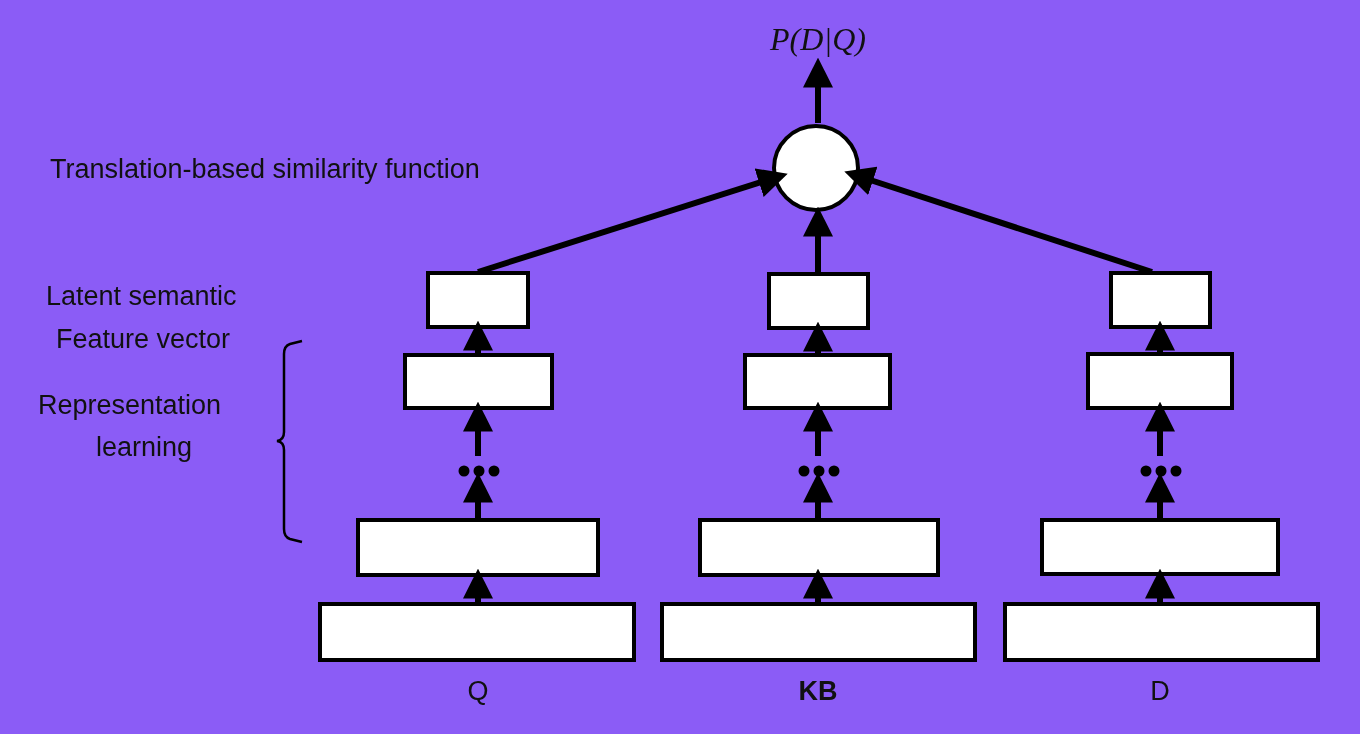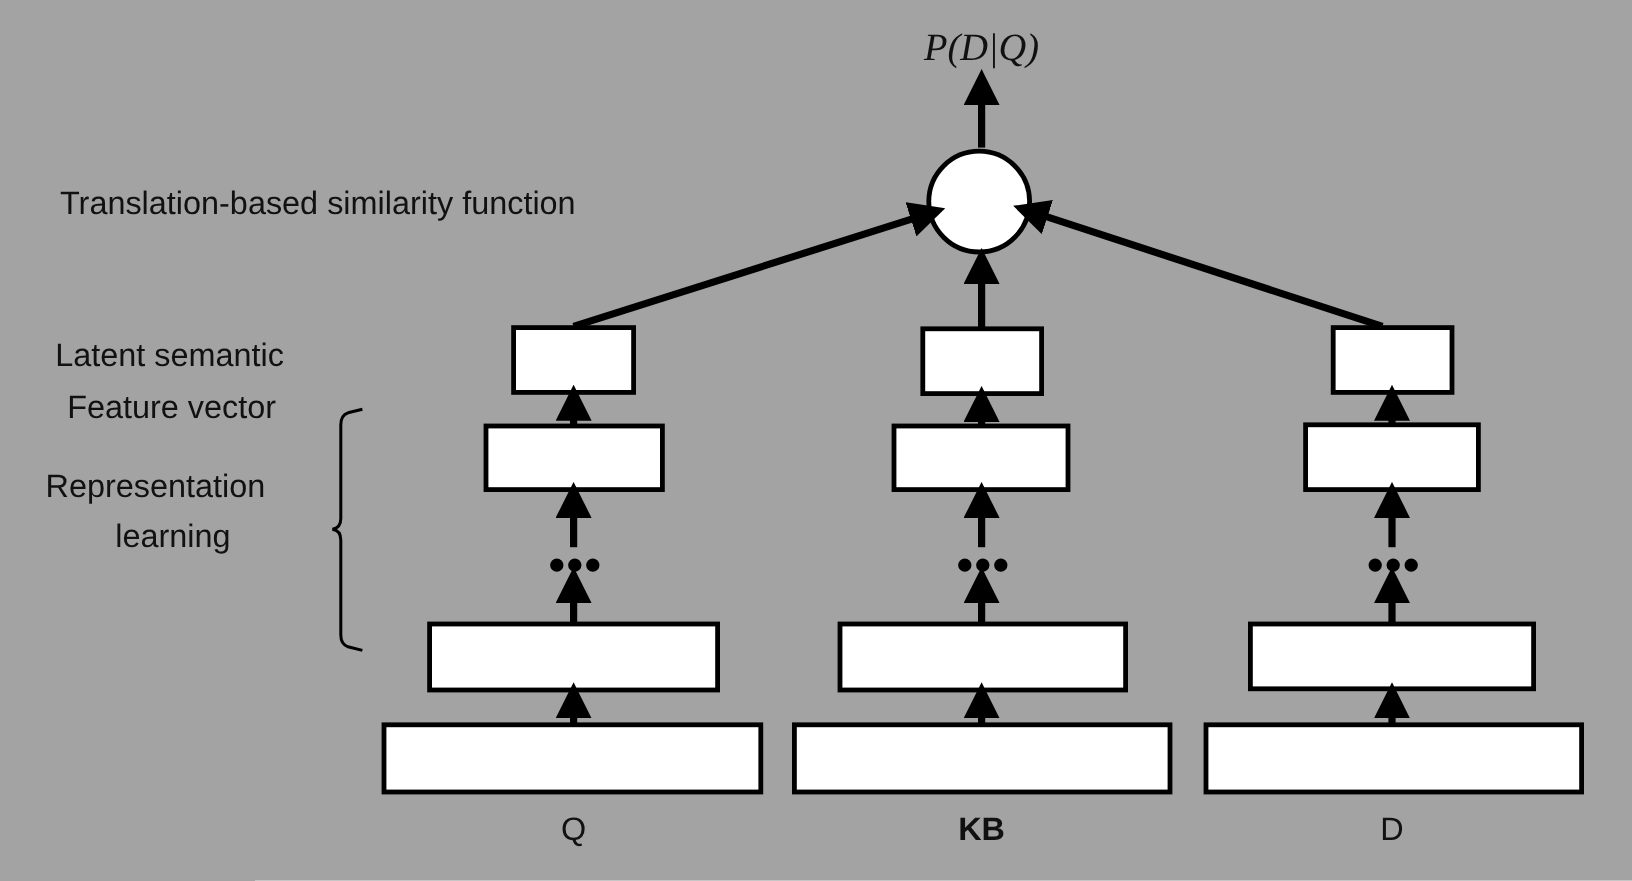--- a/index.html
+++ b/index.html
@@ -4,21 +4,21 @@
 <style>
   html, body {
     margin: 0;
     padding: 0;
     background: #ffffff;
   }
   #page {
     position: relative;
     width: 1360px;
     height: 734px;
-    background: #a3a3a3;
+    background: #8b5cf6;
     overflow: hidden;
     font-family: "Liberation Sans", sans-serif;
   }
   #diagram-svg {
     position: absolute;
     left: 0;
     top: 0;
     width: 1360px;
     height: 734px;
   }

